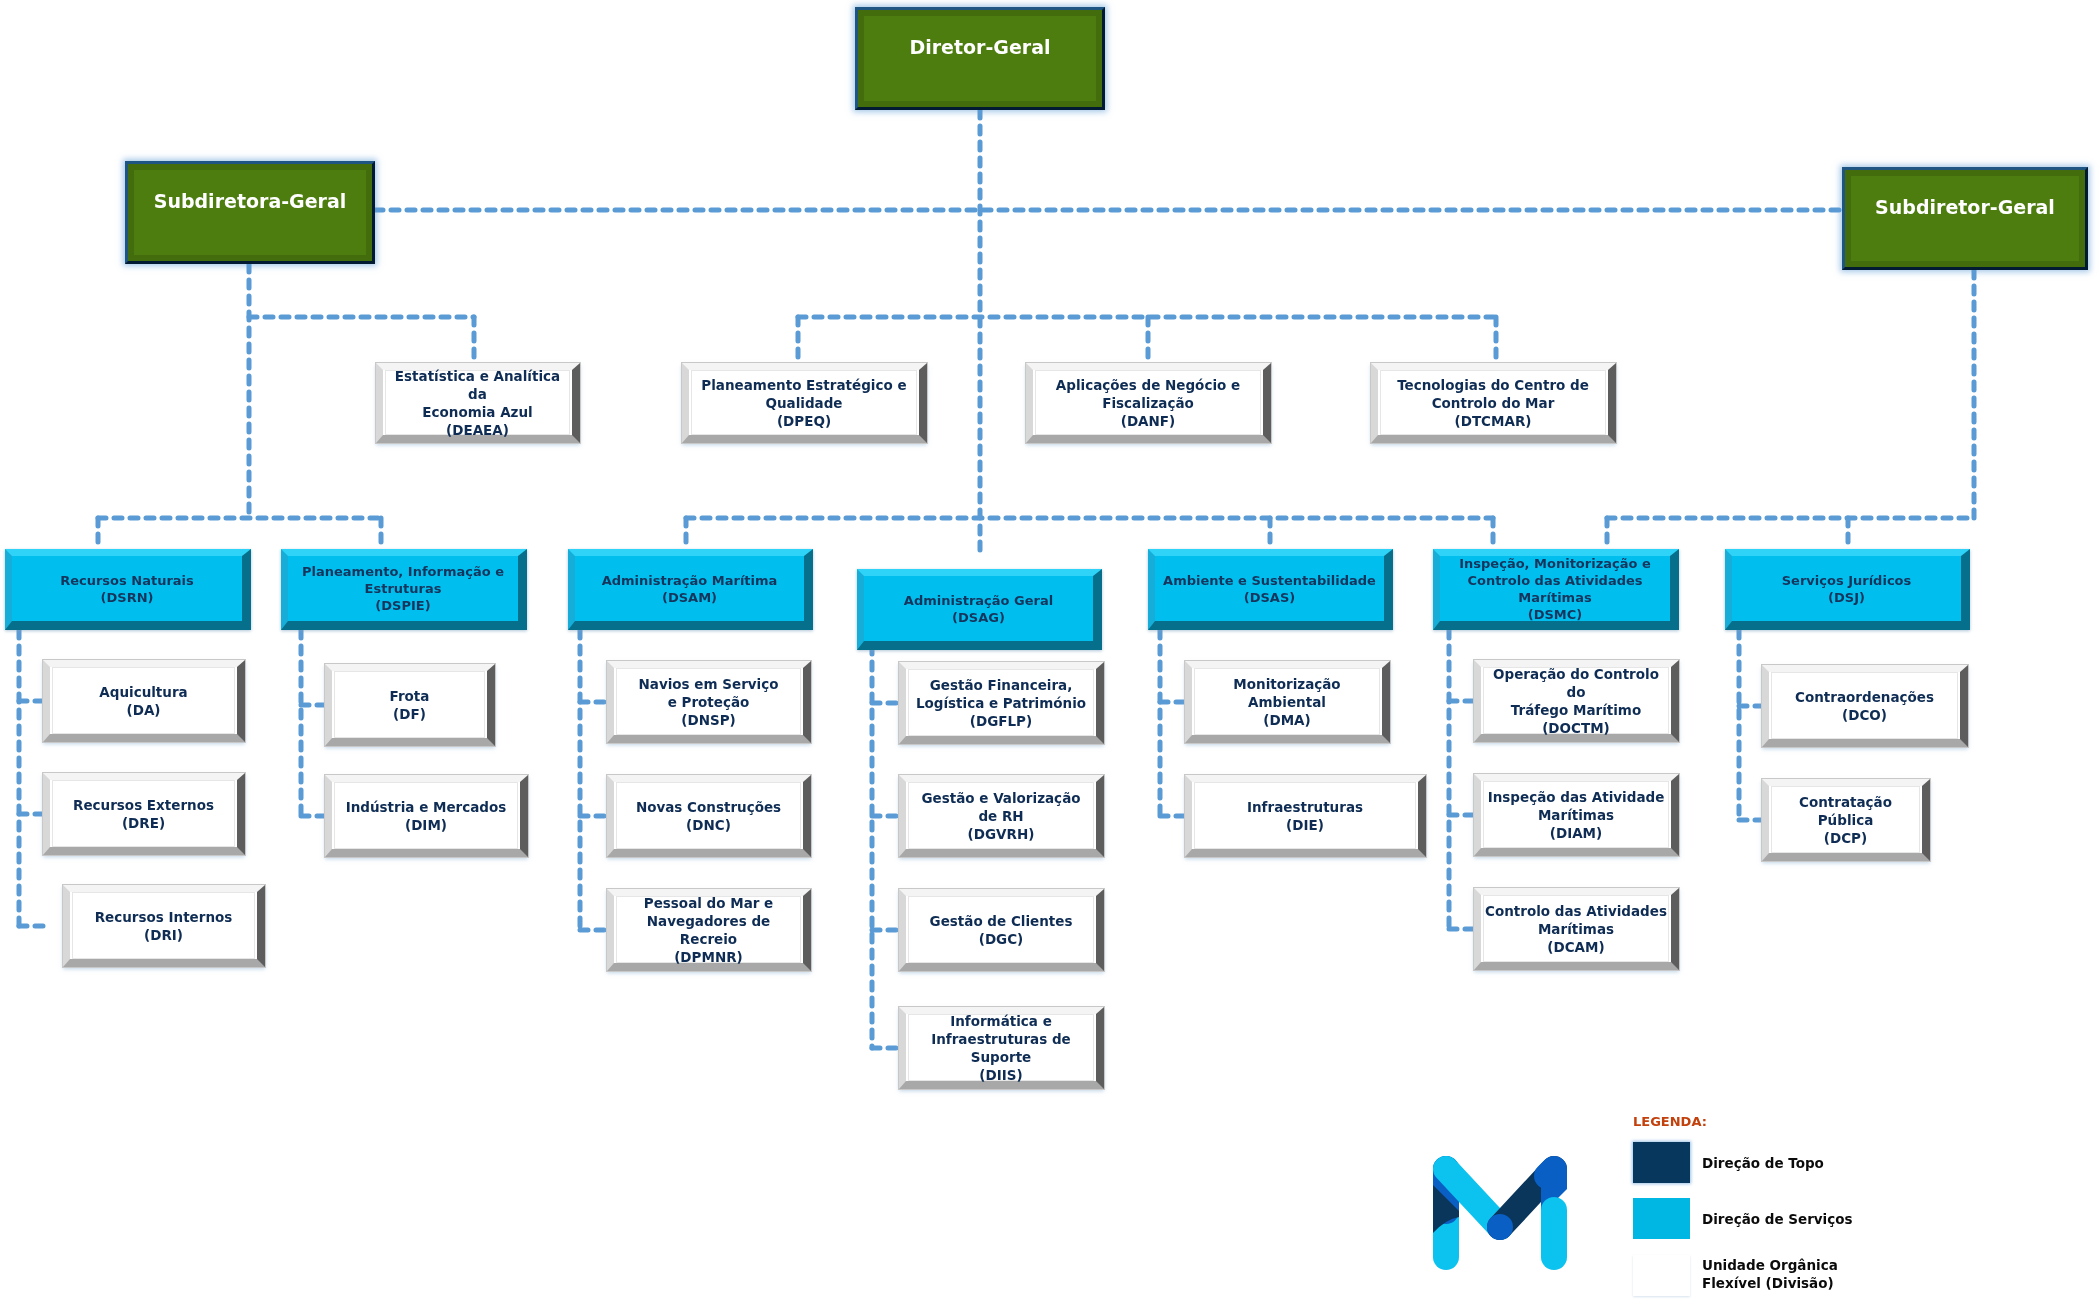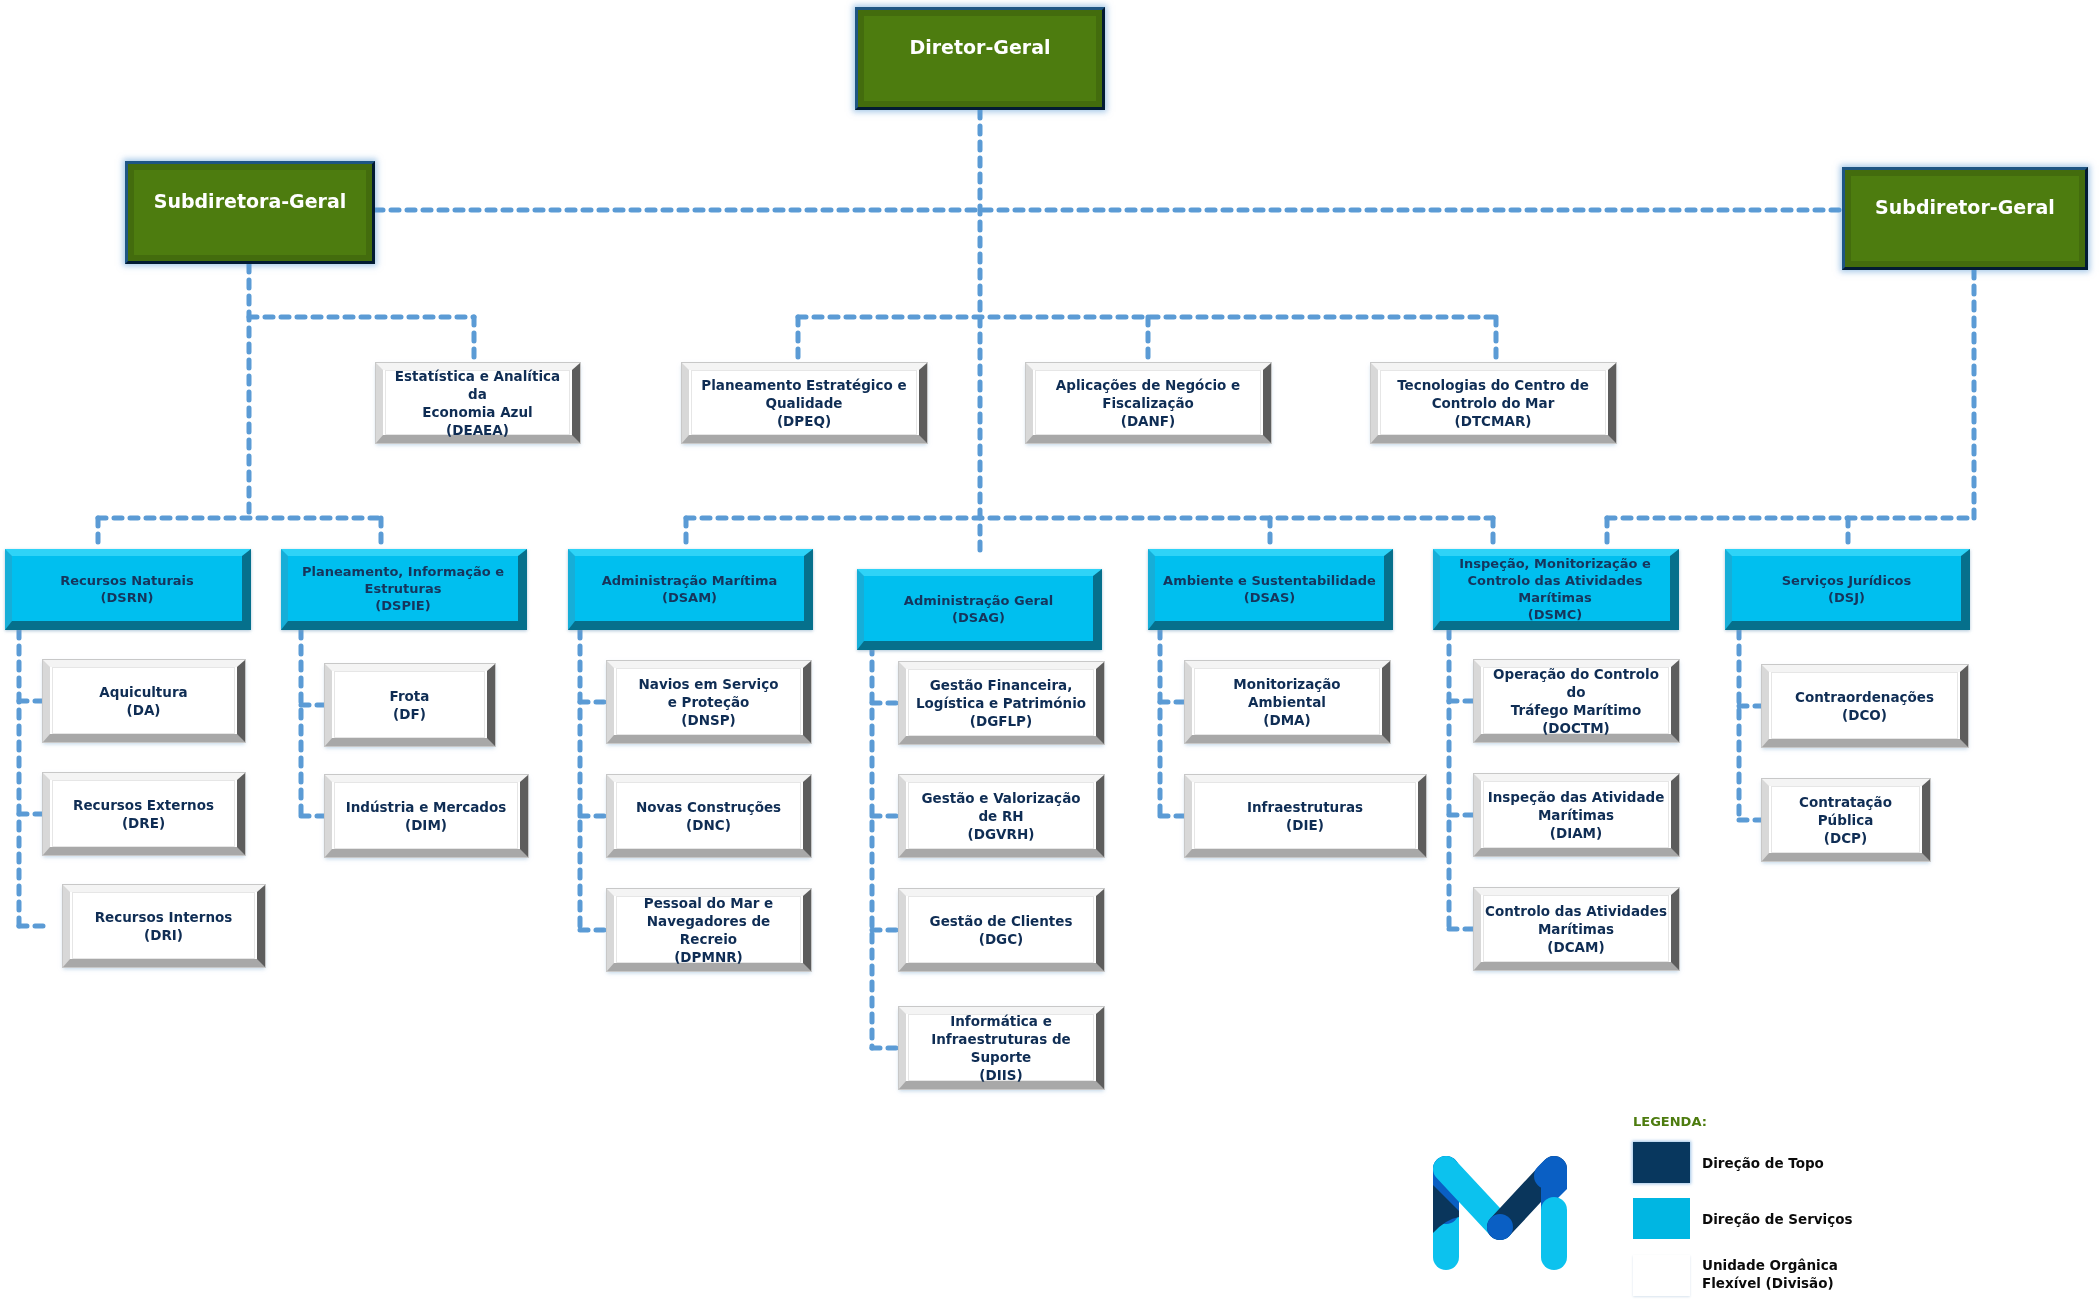--- a/index.html
+++ b/index.html
@@ -19,21 +19,21 @@
   .div { background: #ffffff; color: #0f2d54; font-weight: bold; font-size: 13.5px; line-height: 18px;
          border-style: solid; border-width: 7px 8px 8px 7px;
          border-color: #f4f4f4 #5d5d5d #a8a8a8 #d8d8d8;
          outline: 1px solid #c8c8c8; box-shadow: 0 2px 4px rgba(150,185,215,0.6); padding: 0 2px; }
   .div .inner { width: 100%; height: 100%; box-sizing: border-box; border: 1px solid #e6e6e6;
                 display: flex; flex-direction: column; align-items: center; justify-content: center; }
   #logo { position: absolute; left: 1090px; top: 1150px; width: 480px; height: 125px; }
   #logo .dgr { position: absolute; left: 0; top: -12px; font-family: "DejaVu Sans", sans-serif;
                font-weight: bold; font-size: 148px; letter-spacing: -2px; color: #0a365c; line-height: 140px; }
   #legend { position: absolute; left: 1633px; top: 1114px; width: 300px; height: 190px; }
-  #legend .ttl { position: absolute; left: 0; top: 0; font-weight: bold; font-size: 13px; color: #4d7c0f; }
+  #legend .ttl { position: absolute; left: 0; top: 0; font-weight: bold; font-size: 13px; color: #c2410c; }
   .lg-sw { position: absolute; left: 0; width: 57px; height: 41px; }
   .lg-tx { position: absolute; left: 69px; font-weight: bold; font-size: 13.5px; color: #0b0b0b; line-height: 18px; }
 </style>
 </head>
 <body>
 
 <svg id="connectors" xmlns="http://www.w3.org/2000/svg">
     <line x1="980" y1="110" x2="980" y2="550" stroke="#5B9BD5" stroke-width="5" stroke-dasharray="8 8" stroke-linecap="round"></line>
     <line x1="375" y1="210" x2="1842" y2="210" stroke="#5B9BD5" stroke-width="5" stroke-dasharray="8 8" stroke-linecap="round"></line>
     <line x1="798" y1="317" x2="1496" y2="317" stroke="#5B9BD5" stroke-width="5" stroke-dasharray="8 8" stroke-linecap="round"></line>

